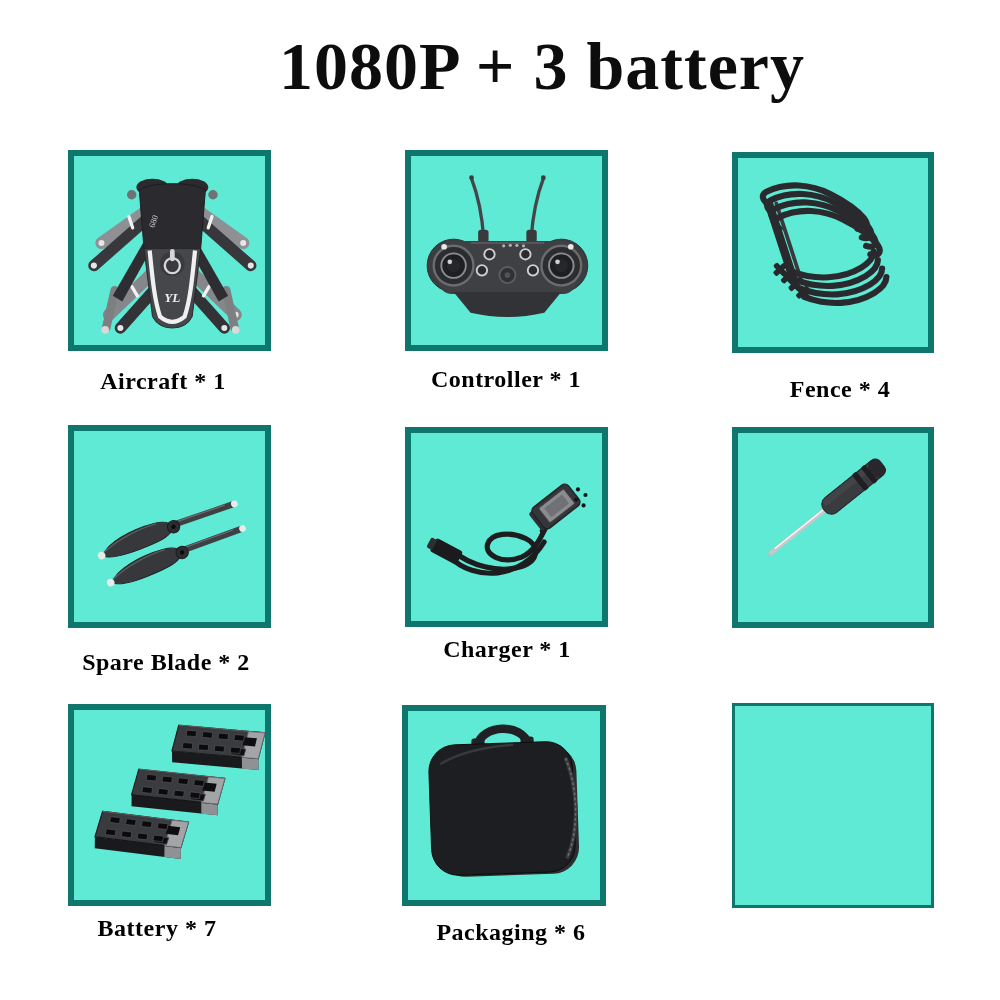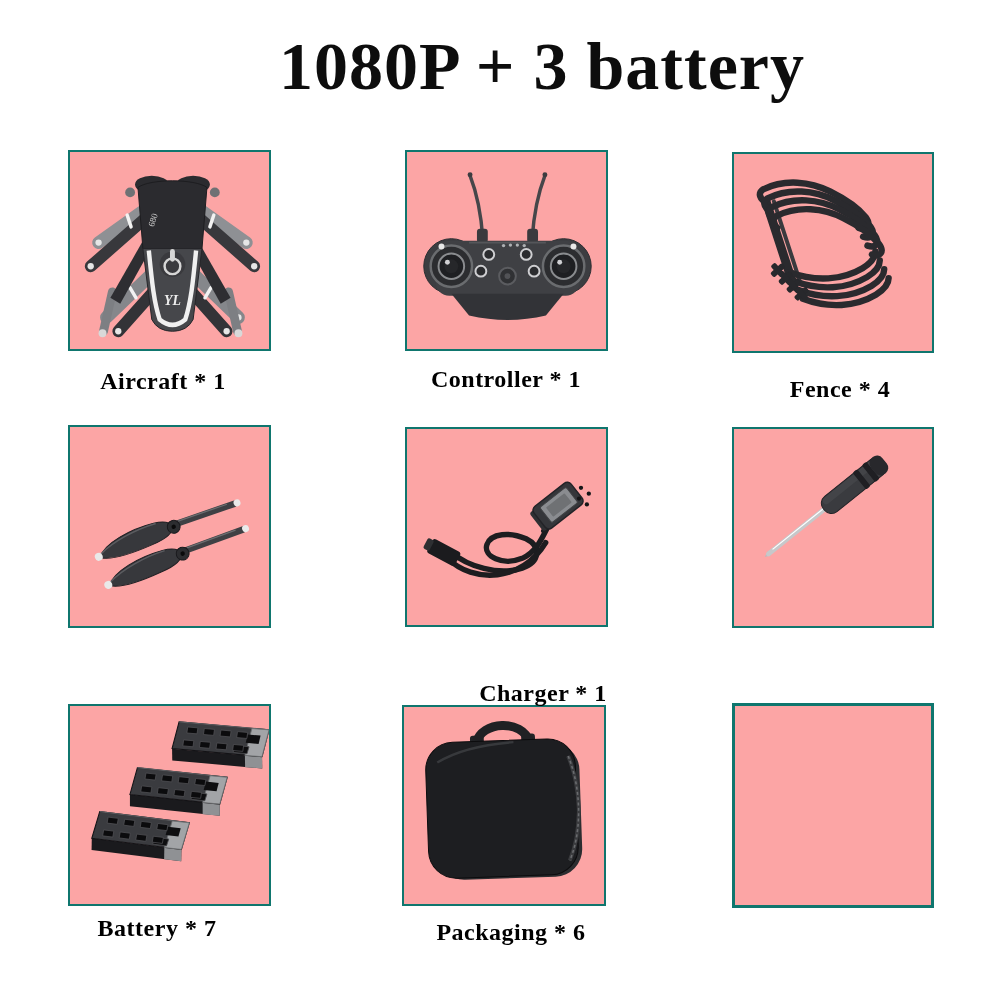--- a/index.html
+++ b/index.html
@@ -1,20 +1,20 @@
 <!DOCTYPE html>
 <html><head>
 <meta charset="utf-8">
 <style>
   html,body{margin:0;padding:0;background:#ffffff;}
   #page{position:relative;width:984px;height:1000px;background:#ffffff;overflow:hidden;
         font-family:"Liberation Serif",serif;}
   #title{position:absolute;top:32px;left:542px;transform:translateX(-50%);
          font-weight:bold;font-size:68px;line-height:68px;letter-spacing:1px;color:#0d0d0d;white-space:nowrap;}
-  .pbox{position:absolute;background:#fca5a5;border:2px solid #0f766e;box-sizing:border-box;}
+  .pbox{position:absolute;background:#5eead4;border:6px solid #0f766e;box-sizing:border-box;}
   .pbox svg{display:block;width:100%;height:100%;}
   .pbox.empty{border-width:3px;}
   .plabel{position:absolute;transform:translate(-50%,-50%);font-weight:bold;font-size:24px;
           color:#000000;white-space:nowrap;letter-spacing:0.5px;}
 </style>
 </head>
 <body>
 
 <div id="page">
 
@@ -264,17 +264,18 @@
         <path d="M167,52 C179,84 179,128 165,158" fill="none" stroke="#6a6c6f" stroke-width="1.6" stroke-dasharray="3,2.4"></path>
       </g>
     </svg>
   </div>
 
   <div class="pbox empty" style="left:732px;top:703px;width:202px;height:205px;"></div>
 
   <div class="plabel" style="left:163px;top:381px;">Aircraft * 1</div>
   <div class="plabel" style="left:506px;top:379px;">Controller * 1</div>
   <div class="plabel" style="left:840px;top:389px;">Fence * 4</div>
-  <div class="plabel" style="left:507px;top:693px;margin-left:36px;">Charger * 1</div>
+  <div class="plabel" style="left:166px;top:662px;">Spare Blade * 2</div>
+  <div class="plabel" style="left:507px;top:649px;">Charger * 1</div>
   <div class="plabel" style="left:157px;top:928px;">Battery * 7</div>
   <div class="plabel" style="left:511px;top:932px;">Packaging * 6</div>
 
 </div>
 
 </body></html>

